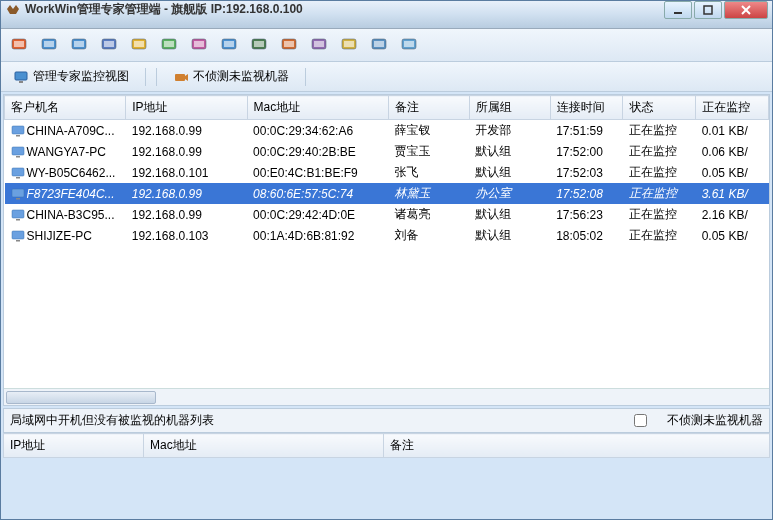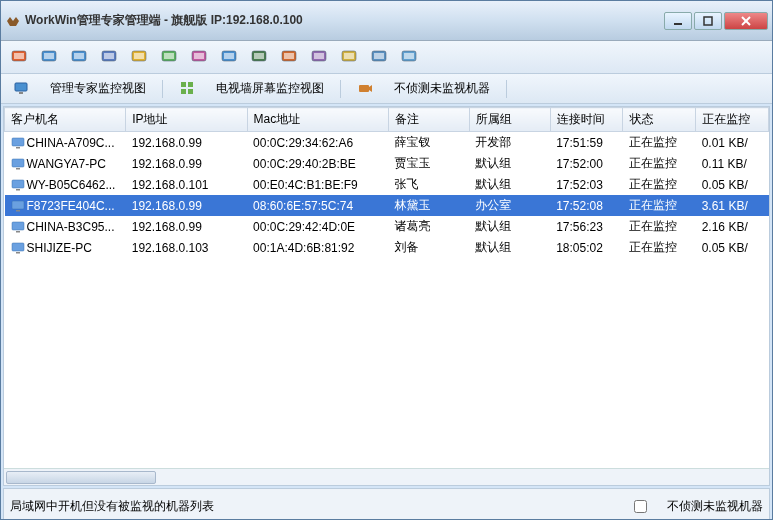--- a/index.html
+++ b/index.html
@@ -1,40 +1,40 @@
 <!DOCTYPE html>
 <html><head>
 <meta charset="utf-8">
 <style>
 * { box-sizing: border-box; margin: 0; padding: 0; }
 body { font-family: "Microsoft YaHei", SimSun, Arial, sans-serif; font-size: 12px; background: #d4e5f7; width: 773px; height: 520px; overflow: hidden; border: 1px solid #5a7ca0; }
-.titlebar { background: linear-gradient(to bottom, #e8f0fa 0%, #d0e0f0 50%, #b8cce0 100%); height: 40px; display: flex; align-items: center; padding: 12px 4px; border-bottom: 1px solid #9ab; }
+.titlebar { background: linear-gradient(to bottom, #e8f0fa 0%, #d0e0f0 50%, #b8cce0 100%); height: 28px; display: flex; padding: 0 4px; border-bottom: 1px solid #9ab; }
 .titlebar .favicon { width: 16px; height: 16px; margin-right: 4px; display: inline-flex; align-items: center; justify-content: center; }
 .titlebar .title { flex: 1; font-size: 12px; color: #333; font-weight: bold; }
 .winbtns { display: flex; gap: 2px; }
 .winbtn { width: 28px; height: 18px; border: 1px solid #8aa; background: linear-gradient(to bottom, #e8f4ff, #c0d8ef); display: flex; align-items: center; justify-content: center; font-size: 10px; cursor: pointer; border-radius: 2px; }
 .winbtn.close { background: linear-gradient(to bottom, #e88, #c44); color: #fff; width: 44px; }
 .winbtn.close svg { stroke: #fff; }
 .toolbar { background: linear-gradient(to bottom, #f0f6fc, #dde8f4); padding: 4px 6px; display: flex; gap: 6px; border-bottom: 1px solid #bcd; }
 .tbtn { width: 24px; height: 24px; display: inline-flex; align-items: center; justify-content: center; cursor: pointer; border: 1px solid transparent; }
 .tabbar { background: linear-gradient(to bottom, #f0f6fc, #dde8f4); padding: 4px 6px; display: flex; gap: 10px; border-bottom: 1px solid #bcd; align-items: center; }
-.tab { display: flex; gap: 21px; padding: 2px 6px; cursor: pointer; }
+.tab { display: flex; align-items: center; gap: 4px; padding: 2px 6px; cursor: pointer; }
 .tab .ticon { width: 16px; height: 16px; display: inline-flex; align-items: center; justify-content: center; }
 .tab-sep { width: 1px; height: 18px; background: #bcd; }
-.content { background: #fff; border: 1px solid #bcd; margin: 2px; height: 380px; display: flex; flex-direction: column; }
+.content { background: #fff; border: 1px solid #bcd; margin: 2px; height: 312px; display: flex; flex-direction: column; }
 table { border-collapse: collapse; width: 100%; table-layout: fixed; }
 thead th { background: linear-gradient(to bottom, #f8fafd, #e4ecf5); border: 1px solid #c8d4e2; text-align: left; padding: 3px 6px; font-weight: normal; font-size: 12px; white-space: nowrap; overflow: hidden; }
 tbody td { padding: 2px 6px; font-size: 12px; white-space: nowrap; overflow: hidden; text-overflow: ellipsis; border-bottom: 0; }
-tbody tr.selected td { background: #3a76d6; color: #fff; }
+tbody tr.selected td { background: #3a76d6; color: #fff; font-style: italic; }
 .cell-icon { width: 14px; height: 12px; display: inline-block; vertical-align: middle; margin-right: 2px; }
 .tbody-wrap { flex: 1; overflow: hidden; }
 .hscroll { height: 17px; background: #eef3f9; border-top: 1px solid #cdd; position: relative; }
 .hscroll .thumb { position: absolute; left: 2px; top: 2px; height: 13px; width: 150px; background: linear-gradient(to bottom, #e8eef6, #c8d6e6); border: 1px solid #a8b8cc; border-radius: 2px; }
 .bottom { margin: 2px; }
-.bottom-bar { background: #eef3f9; border: 1px solid #bcd; padding: 9px 6px; display: flex; justify-content: space-between; align-items: center; font-size: 12px; }
+.bottom-bar { background: #eef3f9; border: 1px solid #bcd; padding: 3px 6px; display: flex; justify-content: space-between; align-items: center; font-size: 12px; }
 .chk { display: flex; align-items: center; gap: 20px; }
 .chk input { width: 13px; height: 13px; }
 .bottom-table thead th { background: linear-gradient(to bottom, #f8fafd, #e4ecf5); border: 1px solid #c8d4e2; text-align: left; padding: 3px 6px; font-weight: normal; font-size: 12px; }
 .col-name { width: 120px; } .col-ip { width: 120px; } .col-mac { width: 140px; } .col-note { width: 80px; } .col-group { width: 80px; } .col-time { width: 72px; } .col-status { width: 72px; } .col-net { width: 72px; }
 </style>
 </head>
 <body>
 
 <div class="titlebar">
   <span class="favicon">
@@ -154,31 +154,20 @@
   <div class="tab">
     <span class="ticon">
         <svg width="16" height="16">
           <rect x="2" y="3" width="12" height="8" rx="1" fill="#4a90d0" stroke="#2a60a0"></rect>
           <rect x="6" y="12" width="4" height="2" fill="#888"></rect>
         </svg>
       </span>
     <span>管理专家监控视图</span>
   </div>
   <div class="tab-sep"></div>
-  <div class="tab">
-    <span class="ticon">
-        <svg width="16" height="16">
-          <rect x="2" y="2" width="5" height="5" fill="#6ab04c"></rect>
-          <rect x="9" y="2" width="5" height="5" fill="#6ab04c"></rect>
-          <rect x="2" y="9" width="5" height="5" fill="#6ab04c"></rect>
-          <rect x="9" y="9" width="5" height="5" fill="#6ab04c"></rect>
-        </svg>
-      </span>
-    <span>电视墙屏幕监控视图</span>
-  </div>
   <div class="tab-sep"></div>
   <div class="tab">
     <span class="ticon">
         <svg width="16" height="16">
           <rect x="2" y="5" width="10" height="7" rx="1" fill="#d08030"></rect>
           <path d="M12 7 L15 5 L15 12 L12 10 Z" fill="#d08030"></path>
         </svg>
       </span>
     <span>不侦测未监视机器</span>
   </div>
@@ -227,21 +216,21 @@
           <td><svg class="cell-icon" viewBox="0 0 14 12">
               <rect x="1" y="1" width="12" height="8" rx="1" fill="#6aa0e0" stroke="#3a70b0" stroke-width="0.5"></rect>
               <rect x="5" y="10" width="4" height="1.5" fill="#888"></rect>
             </svg><span>WANGYA7-PC</span></td>
           <td>192.168.0.99</td>
           <td>00:0C:29:40:2B:BE</td>
           <td>贾宝玉</td>
           <td>默认组</td>
           <td>17:52:00</td>
           <td>正在监控</td>
-          <td>0.11 KB/</td>
+          <td>0.06 KB/</td>
         </tr>
         <tr>
           <td><svg class="cell-icon" viewBox="0 0 14 12">
               <rect x="1" y="1" width="12" height="8" rx="1" fill="#6aa0e0" stroke="#3a70b0" stroke-width="0.5"></rect>
               <rect x="5" y="10" width="4" height="1.5" fill="#888"></rect>
             </svg><span>WY-B05C6462...</span></td>
           <td>192.168.0.101</td>
           <td>00:E0:4C:B1:BE:F9</td>
           <td>张飞</td>
           <td>默认组</td>

